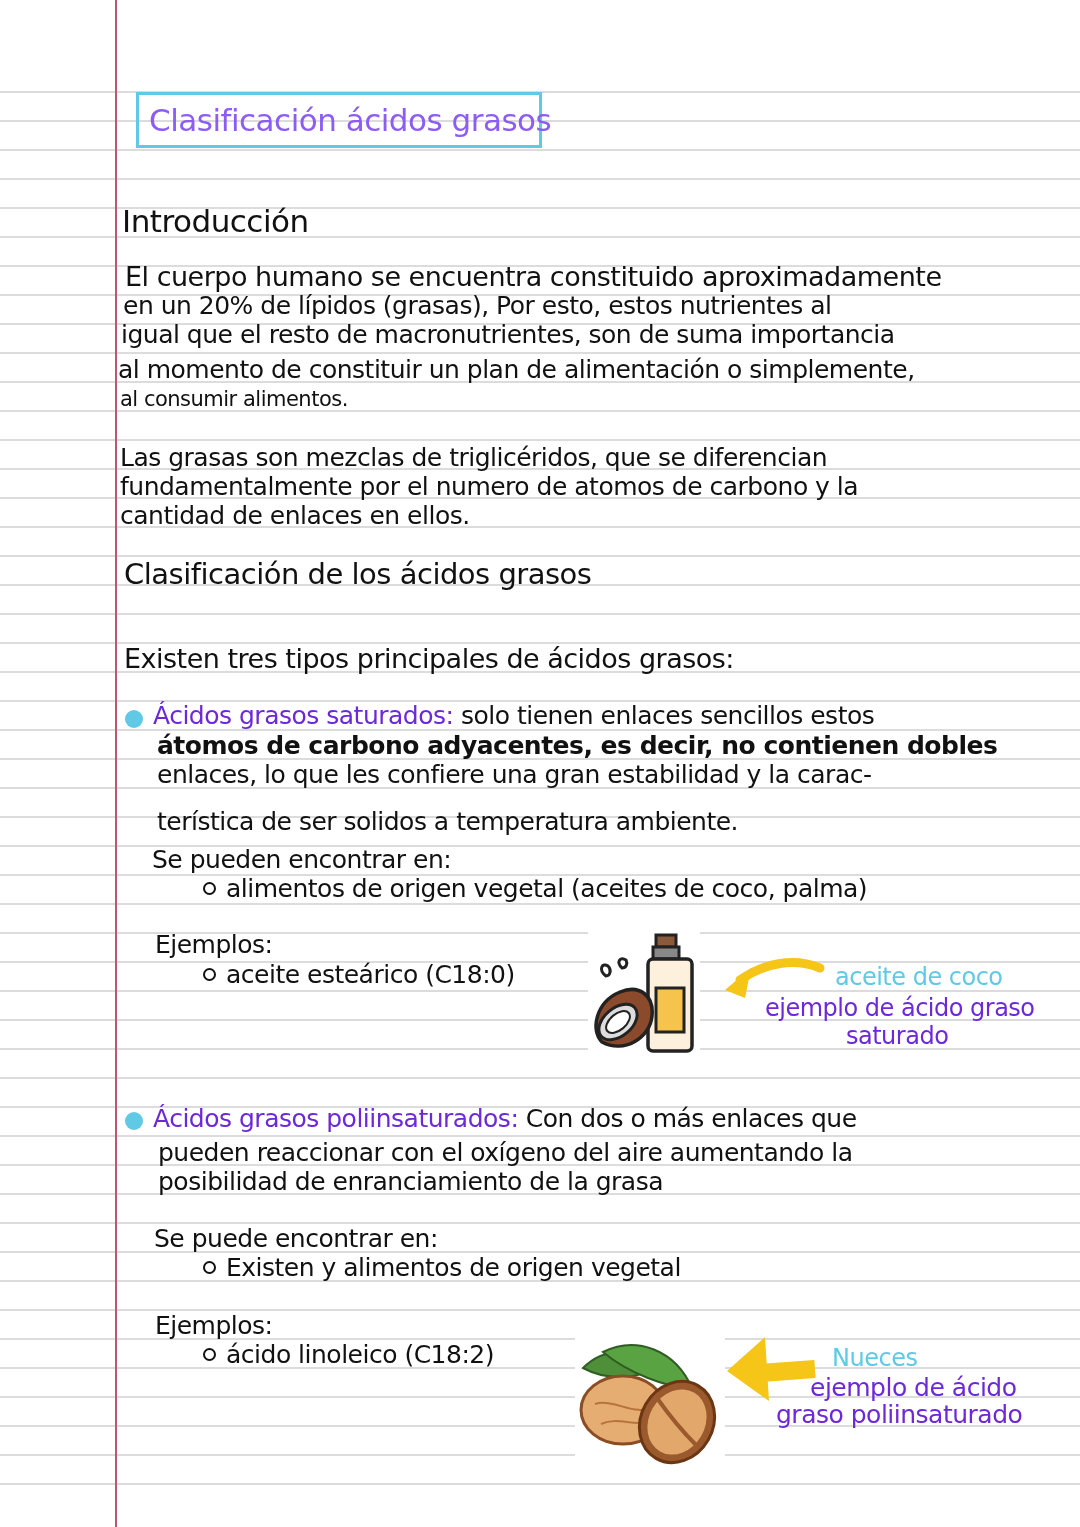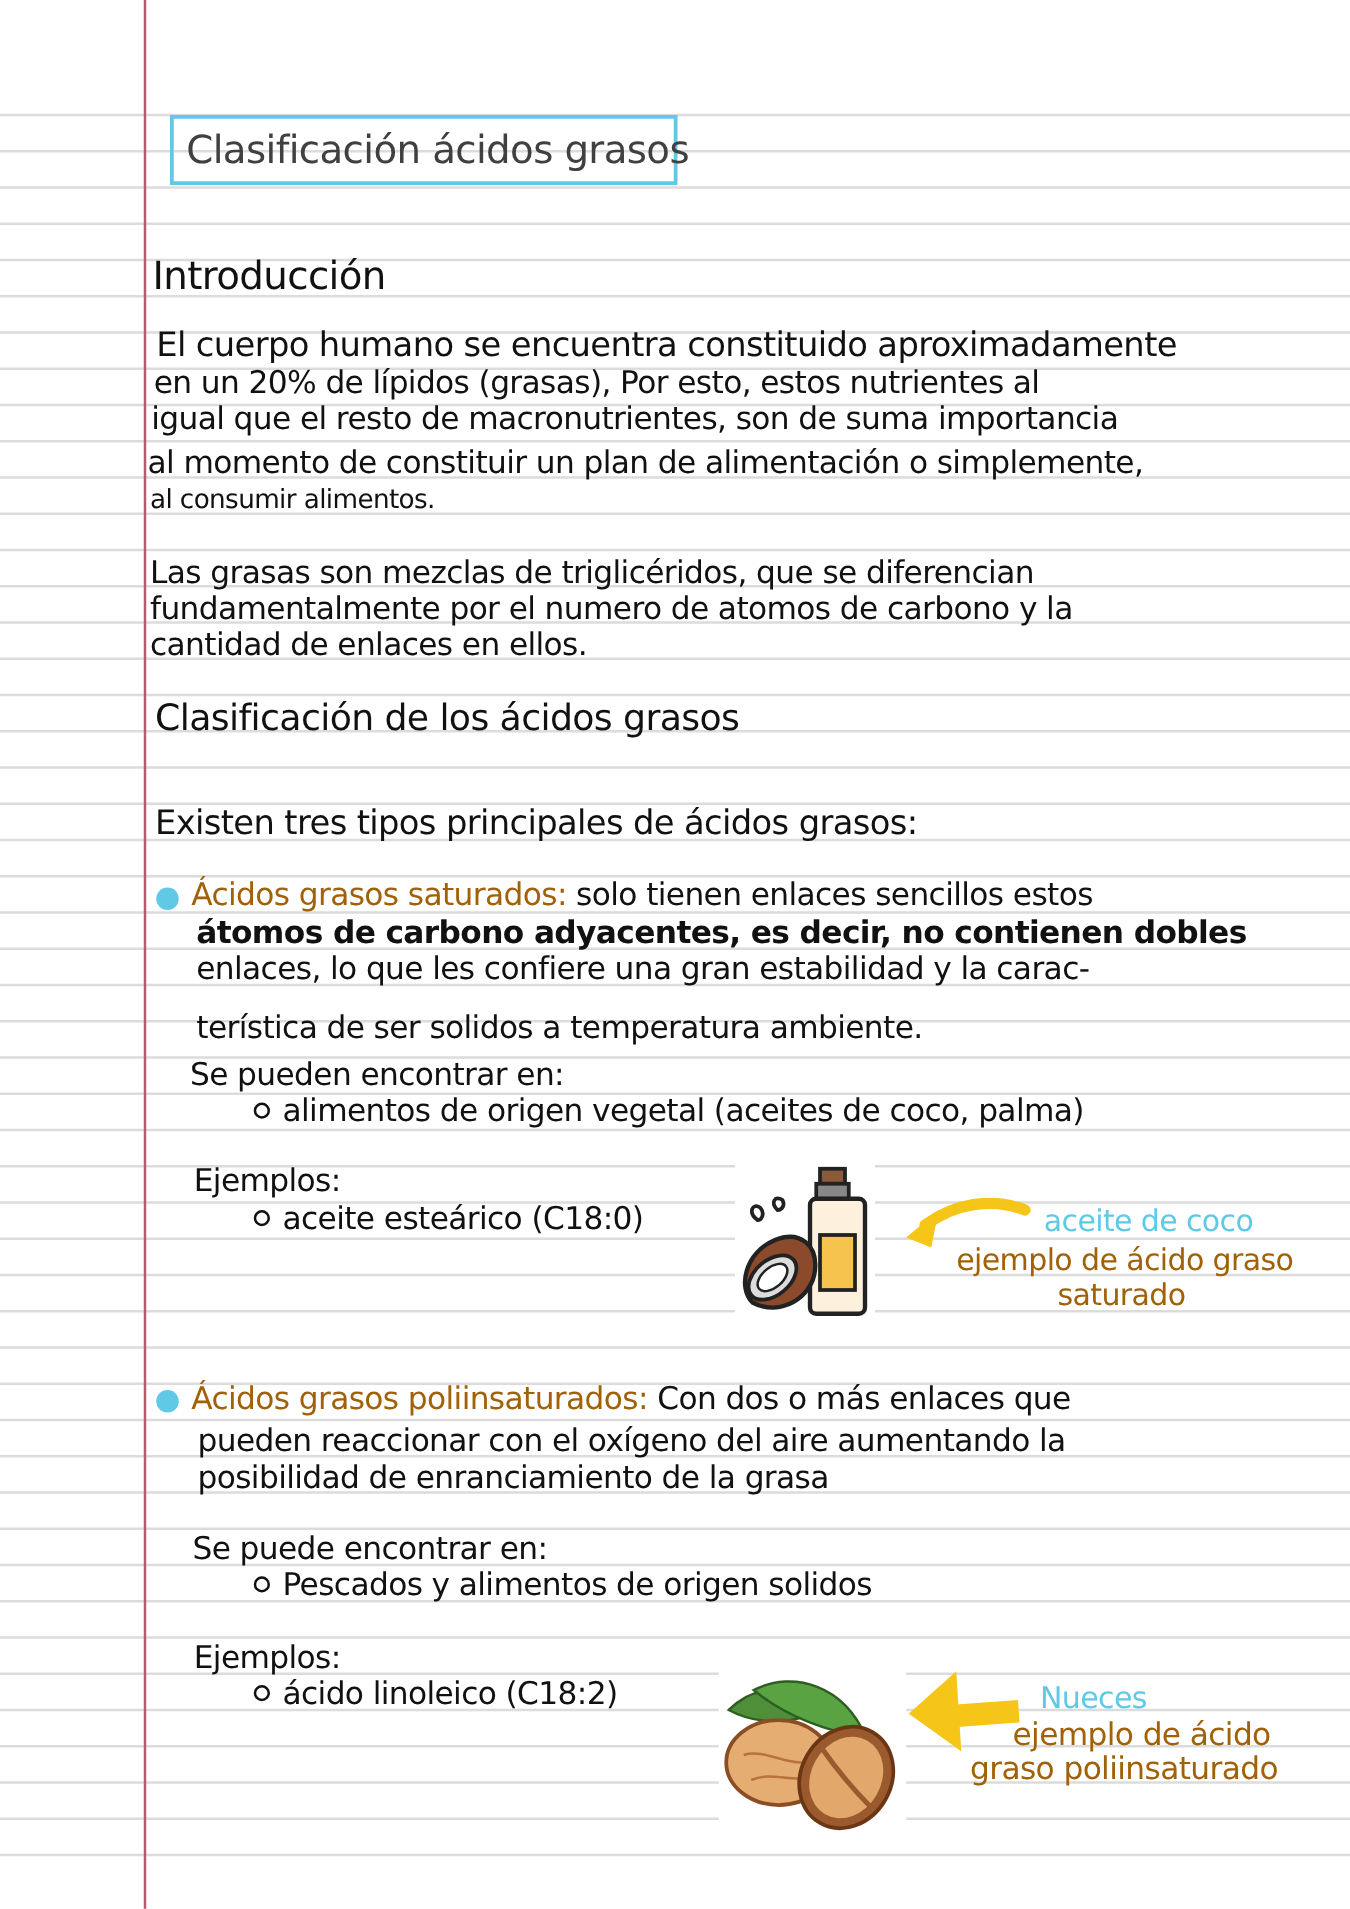--- a/index.html
+++ b/index.html
@@ -25,23 +25,23 @@
     font-family: "DejaVu Sans", sans-serif;
     letter-spacing: -0.5px;
     line-height: 1;
   }
   .hand { font-size: 25px; transform-origin: left top; }
   .title-box {
     position: absolute; left: 136px; top: 92px; width: 406px; height: 56px;
     border: 3px solid #5fc9e6; box-sizing: border-box;
     display: flex; align-items: center; padding-left: 10px;
   }
-  .title-text { font-size: 31px; color: #404040; letter-spacing: -0.5px; white-space: nowrap; }
+  .title-text { font-size: 31px; color: #8b5cf6; letter-spacing: -0.5px; white-space: nowrap; }
   .heading { font-size: 31px; color: #111; }
-  .blue { color: #a16207; }
+  .blue { color: #6d28d9; }
   .cyan { color: #5fc9e6; }
   .dot {
     position: absolute; width: 18px; height: 18px; border-radius: 50%; background: #5fc9e6;
   }
   .sub-bullet {
     display: inline-block; width: 9px; height: 9px; border: 2px solid #111; border-radius: 50%;
     margin-right: 10px; vertical-align: middle; position: relative; top: -2px;
   }
   .img-bg { position: absolute; background: #ffffff; }
 </style>
@@ -171,21 +171,21 @@
 <div>
   <div class="dot" style="left:125px; top:1112px;"></div>
   <div class="txt hand" style="left:153px; top:1106px;">
     <span class="blue">Ácidos grasos poliinsaturados:</span><span> Con dos o más enlaces que</span>
   </div>
   <div class="txt hand" style="left:158px; top:1140px;">pueden reaccionar con el oxígeno del aire aumentando la</div>
   <div class="txt hand" style="left:158px; top:1169px;">posibilidad de enranciamiento de la grasa</div>
 
   <div class="txt hand" style="left:154px; top:1226px;">Se puede encontrar en:</div>
   <div class="txt hand" style="left:203px; top:1255px;">
-    <span class="sub-bullet"></span><span>Pescados y alimentos de origen solidos</span>
+    <span class="sub-bullet"></span><span>Existen y alimentos de origen vegetal</span>
   </div>
 
   <div class="txt hand" style="left:155px; top:1313px;">Ejemplos:</div>
   <div class="txt hand" style="left:203px; top:1342px;">
     <span class="sub-bullet"></span><span>ácido linoleico (C18:2)</span>
   </div>
 
   <div class="img-bg" style="left:575px; top:1328px; width:150px; height:140px;">
     <svg width="150" height="140" viewBox="0 0 150 140">
       <path d="M8 40 C30 18 60 20 80 40 C60 52 30 52 8 40 Z" fill="#4f8f3a" stroke="#2f5e22" stroke-width="2"></path>

